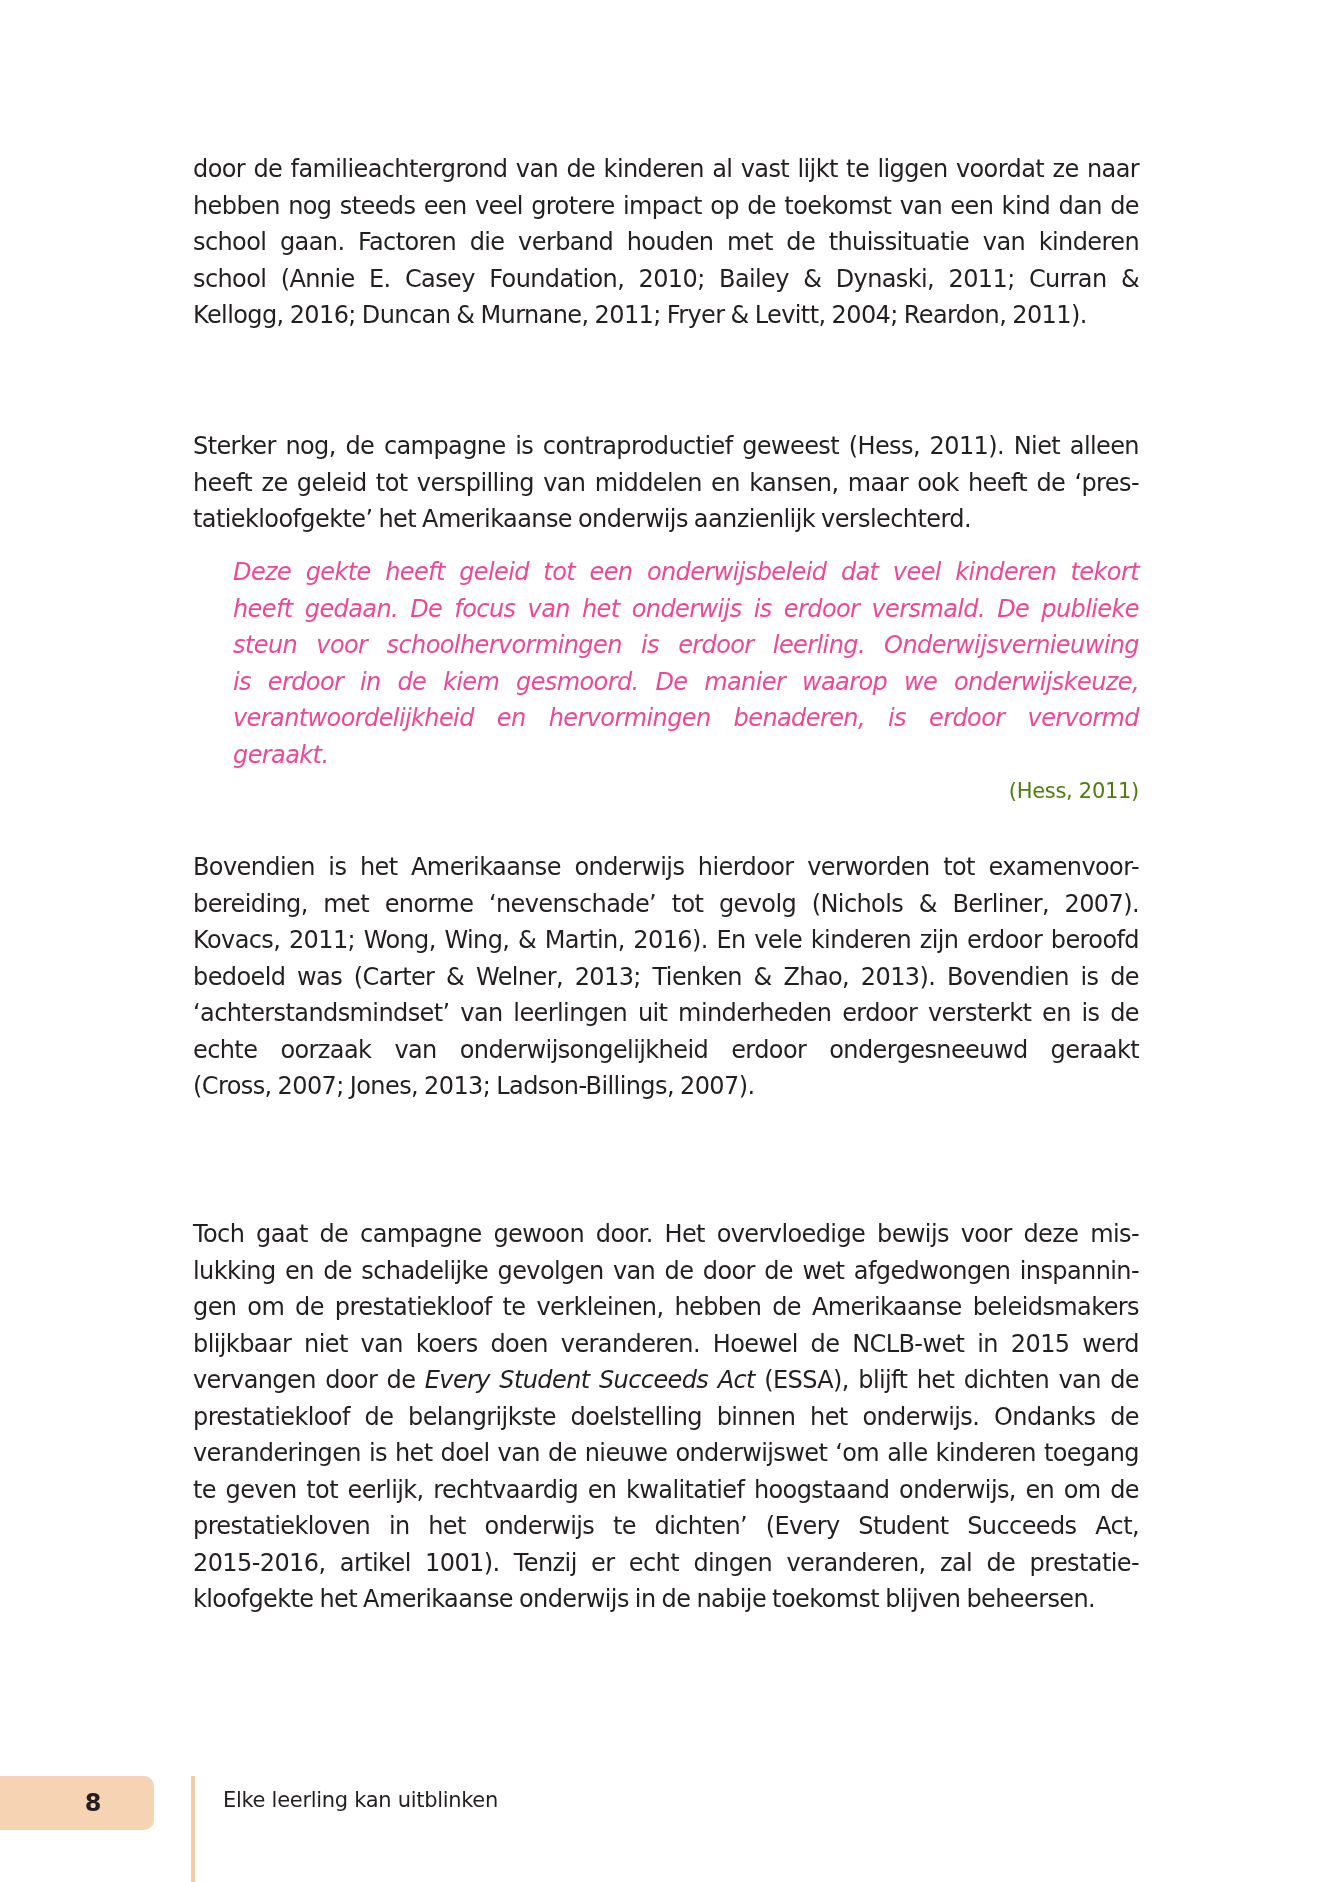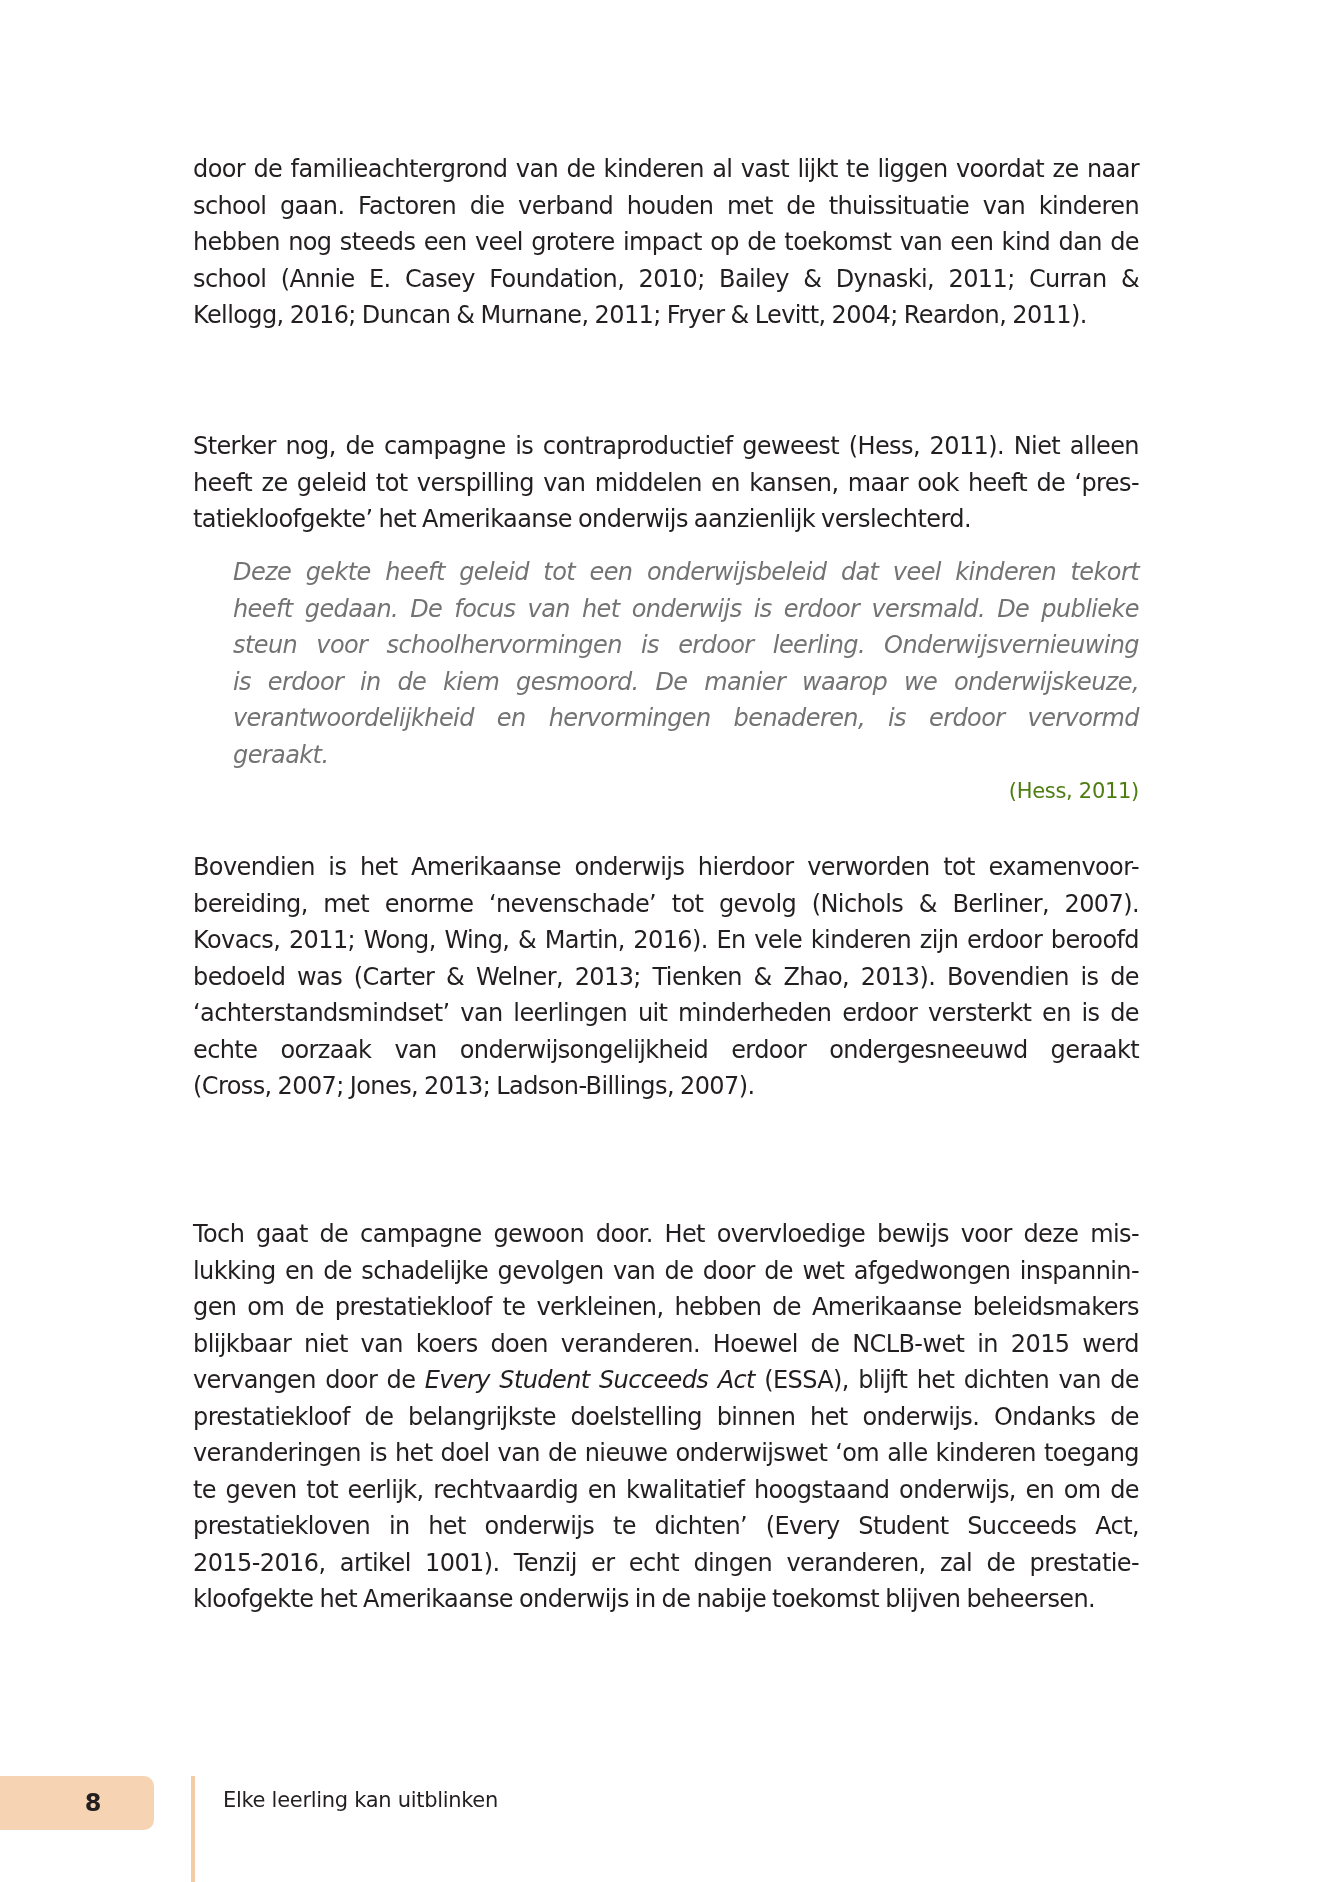--- a/index.html
+++ b/index.html
@@ -3,41 +3,41 @@
 <meta charset="utf-8">
 <style>
   html, body { margin: 0; padding: 0; background: #ffffff; }
   body { width: 1339px; height: 1882px; position: relative; overflow: hidden;
          font-family: "DejaVu Sans", sans-serif; color: #231f20; }
   .para { position: absolute; left: 193px; width: 946px; font-size: 24px; line-height: 36.5px;
           text-align: justify; letter-spacing: -0.6px; word-spacing: -1px; }
   .para .line { display: block; height: 36.5px; white-space: nowrap; text-align: justify; text-align-last: justify; }
   .para .line.last { text-align-last: left; }
   .quote { position: absolute; left: 233px; width: 906px; font-size: 24px; line-height: 36.5px;
-           font-style: italic; color: #737373; letter-spacing: -0.6px; }
+           font-style: italic; color: #ec4899; letter-spacing: -0.6px; }
   .quote .line { display: block; height: 36.5px; white-space: nowrap; text-align: justify; text-align-last: justify; }
   .quote .line.last { text-align-last: left; }
   .cite { position: absolute; right: 200px; top: 779px; font-size: 21px; color: #4d7c0f; letter-spacing: -0.3px; }
   .em { font-style: italic; }
   .footer-box { position: absolute; left: 0; top: 1776px; width: 154px; height: 54px;
                 background: #f6d3b2; border-radius: 0 10px 10px 0; }
   .page-num { position: absolute; left: 0; top: 1776px; width: 186px; height: 54px; line-height: 54px;
               text-align: center; font-weight: bold; font-size: 24px; color: #231f20; }
   .page-num { width: 186px; left: 0; }
   .footer-rule { position: absolute; left: 191px; top: 1776px; width: 4px; height: 106px; background: #f3cba7; }
   .footer-title { position: absolute; left: 223px; top: 1788px; font-size: 21px; 
                   color: #231f20; letter-spacing: -0.3px; }
 </style>
 </head>
 <body>
 
 <div class="para" style="top:151px;">
   <span class="line">door de familieachtergrond van de kinderen al vast lijkt te liggen voordat ze naar</span>
+  <span class="line">hebben nog steeds een veel grotere impact op de toekomst van een kind dan de</span>
   <span class="line">school gaan. Factoren die verband houden met de thuissituatie van kinderen</span>
-  <span class="line">hebben nog steeds een veel grotere impact op de toekomst van een kind dan de</span>
   <span class="line">school (Annie E. Casey Foundation, 2010; Bailey &amp; Dynaski, 2011; Curran &amp;</span>
   <span class="line last">Kellogg, 2016; Duncan &amp; Murnane, 2011; Fryer &amp; Levitt, 2004; Reardon, 2011).</span>
 </div>
 
 <div class="para" style="top:428px;">
   <span class="line">Sterker nog, de campagne is contraproductief geweest (Hess, 2011). Niet alleen</span>
   <span class="line">heeft ze geleid tot verspilling van middelen en kansen, maar ook heeft de ‘pres-</span>
   <span class="line last">tatiekloofgekte’ het Amerikaanse onderwijs aanzienlijk verslechterd.</span>
 </div>
 

